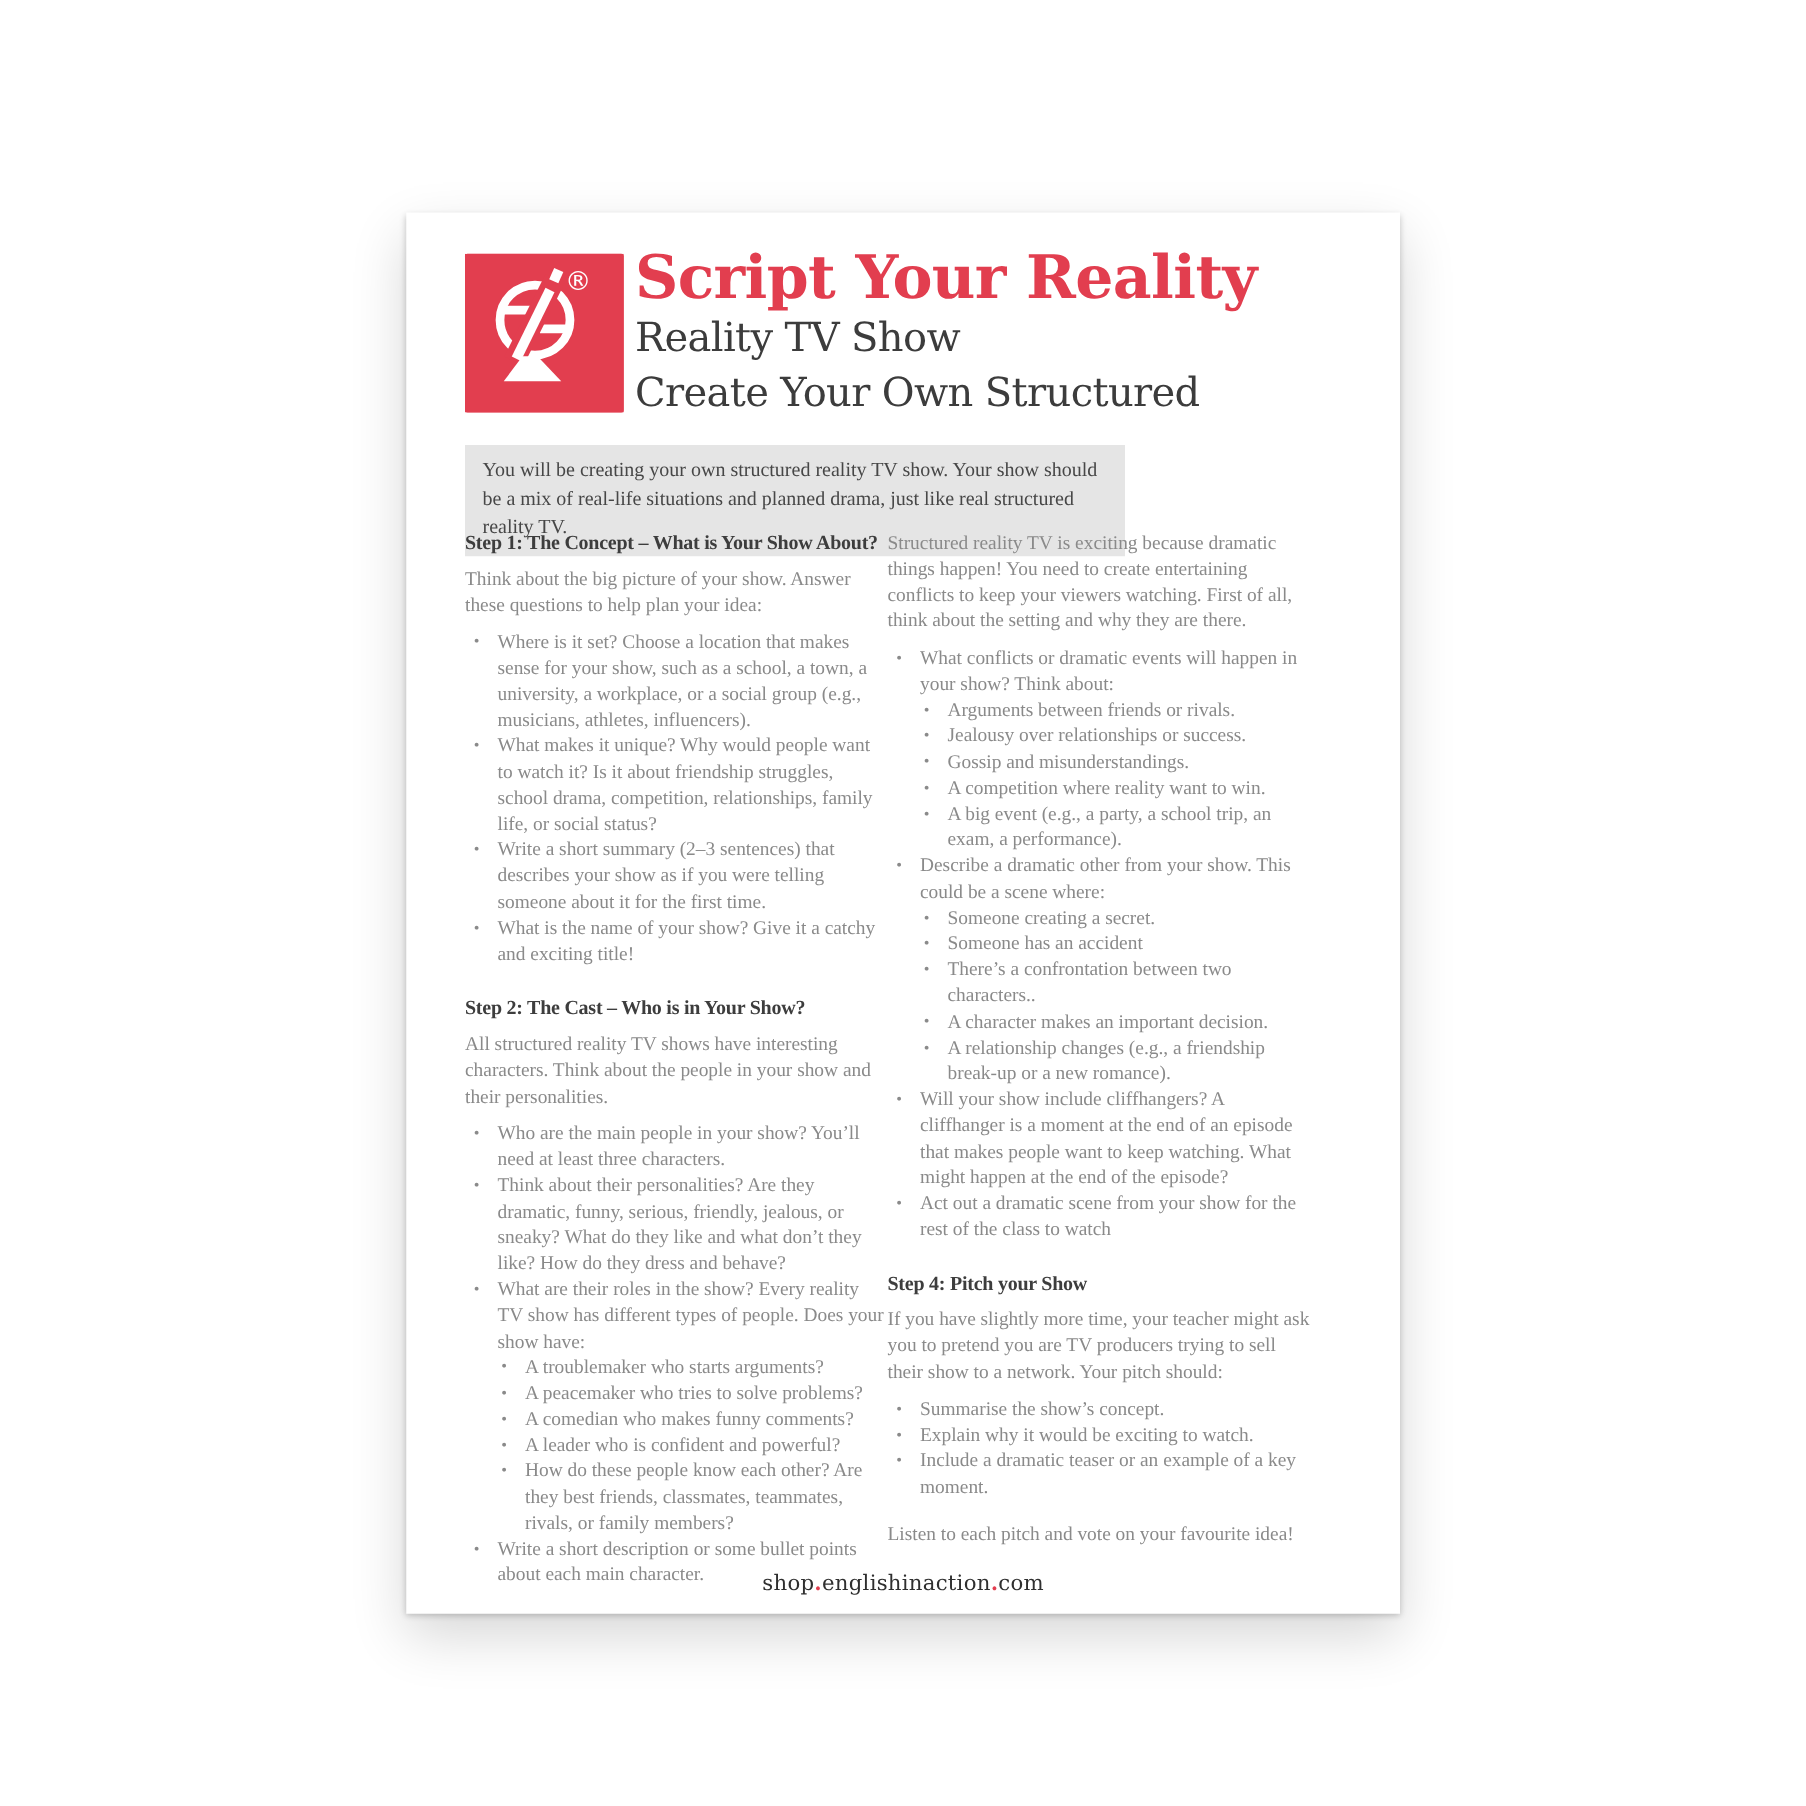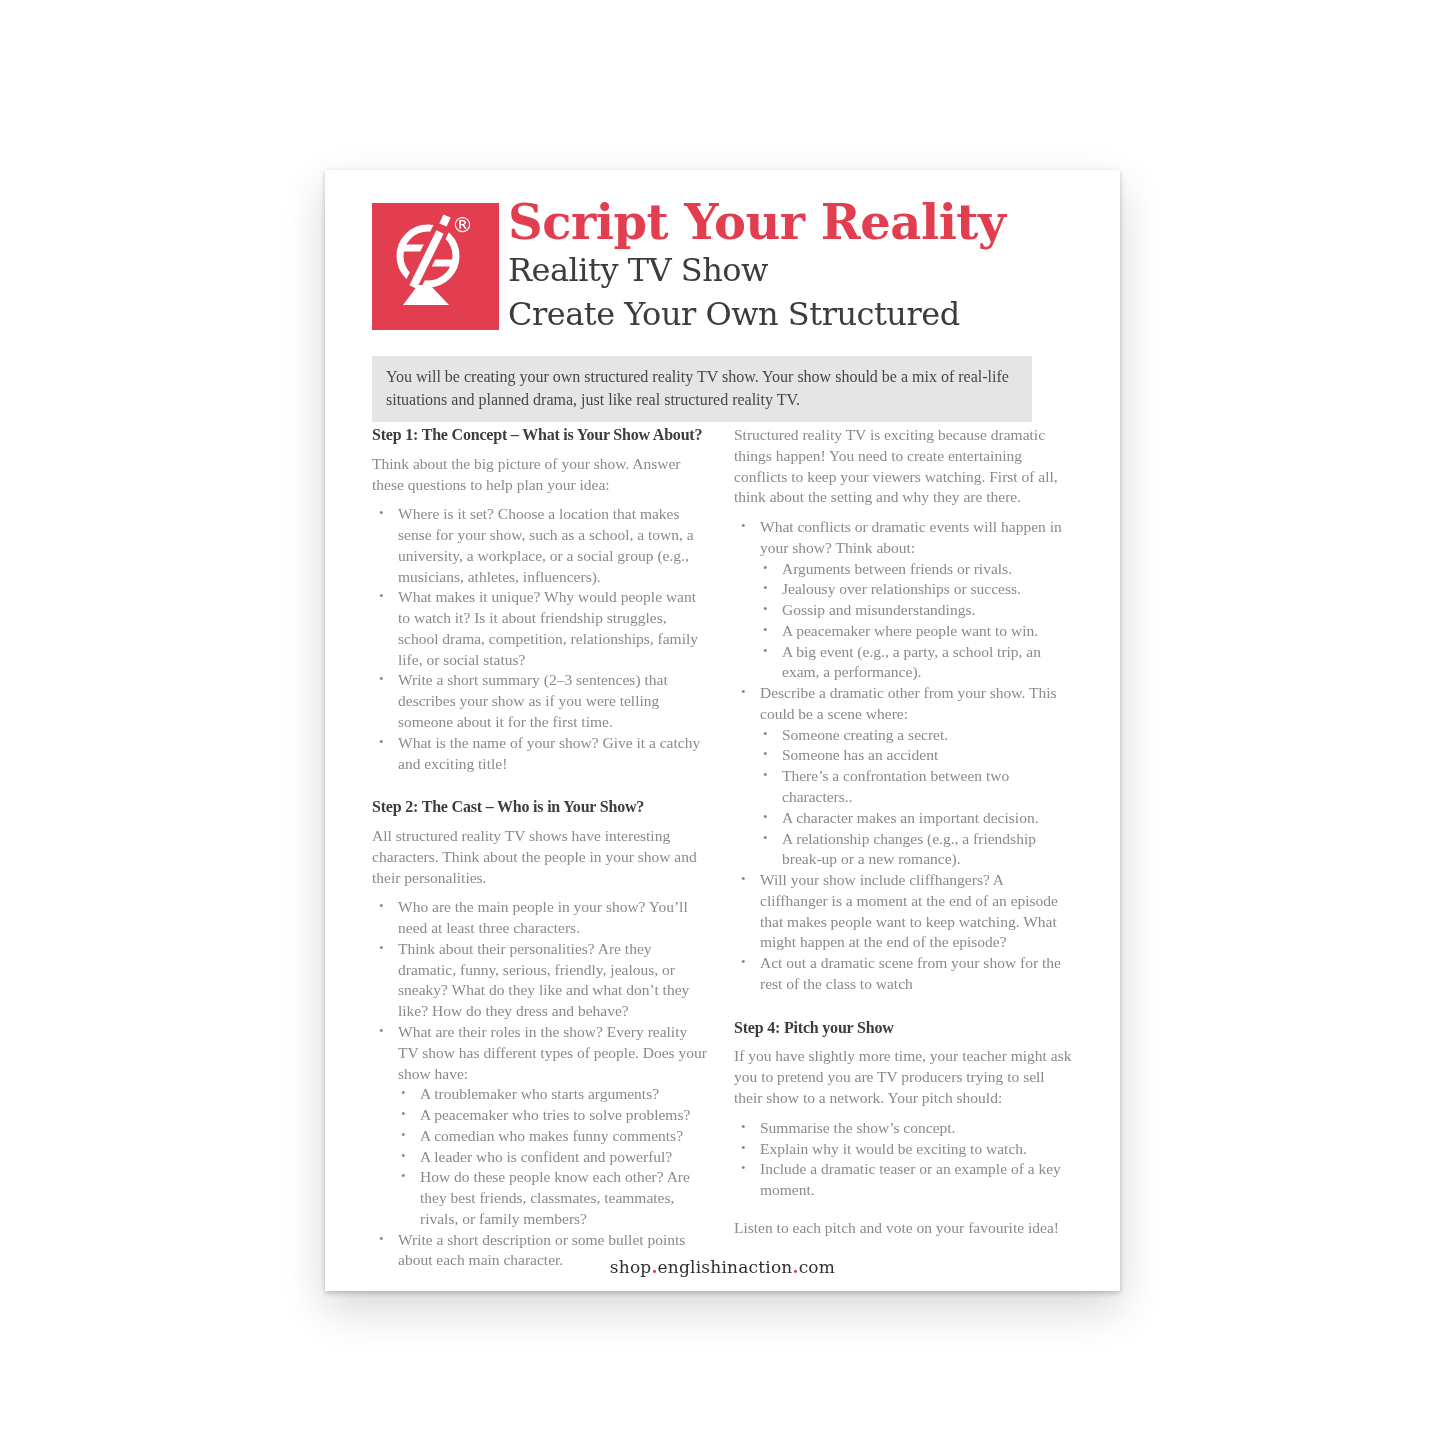--- a/index.html
+++ b/index.html
@@ -40,29 +40,29 @@
     font-size:48px;line-height:1.08;letter-spacing:-0.5px;
     color:var(--accent-red);white-space:nowrap;
   }
   .subtitle{
     font-family:"DejaVu Serif", serif;font-weight:normal;
     font-size:32px;line-height:1.37;letter-spacing:-0.5px;
     color:var(--subtitle);
   }
   
   .intro-box{
-    position:absolute;left:47px;top:186px;width:660px;
+    position:absolute;left:47px;top:186px;width:528px;
     background:var(--intro-bg);
     padding:10px 14px 11px 14px;
     font-size:16px;line-height:1.42;color:var(--intro-text);
   }
   
   .columns{
     position:absolute;left:47px;top:255px;width:700px;
-    display:flex;gap:24px;
+    display:flex;
   }
   .column{width:338px;flex:0 0 338px;}
   .section{margin-bottom:23px;}
   .section-heading{
     font-family:"Liberation Serif", serif;font-weight:bold;
     font-size:16px;line-height:1.3;letter-spacing:-0.2px;
     color:var(--heading);margin-bottom:8px;
   }
   .para{
     font-size:15.5px;line-height:1.34;color:var(--body-text);
@@ -147,21 +147,21 @@
         </section>
       </div>
       <div class="column">
         <section class="section">
           <p class="para">Structured reality TV is exciting because dramatic things happen! You need to create entertaining conflicts to keep your viewers watching. First of all, think about the setting and why they are there.</p>
           <ul class="blist lvl1">
             <li><span class="marker">•</span><span class="btext">What conflicts or dramatic events will happen in your show? Think about:</span><ul class="blist lvl2">
                 <li><span class="marker">•</span><span class="btext">Arguments between friends or rivals.</span></li>
                 <li><span class="marker">•</span><span class="btext">Jealousy over relationships or success.</span></li>
                 <li><span class="marker">•</span><span class="btext">Gossip and misunderstandings.</span></li>
-                <li><span class="marker">•</span><span class="btext">A peacemaker where people want to win.</span></li>
+                <li><span class="marker">•</span><span class="btext">A competition where reality want to win.</span></li>
                 <li><span class="marker">•</span><span class="btext">A big event (e.g., a party, a school trip, an exam, a performance).</span></li>
               </ul></li>
             <li><span class="marker">•</span><span class="btext">Describe a dramatic other from your show. This could be a scene where:</span><ul class="blist lvl2">
                 <li><span class="marker">•</span><span class="btext">Someone creating a secret.</span></li>
                 <li><span class="marker">•</span><span class="btext">Someone has an accident</span></li>
                 <li><span class="marker">•</span><span class="btext">There’s a confrontation between two characters..</span></li>
                 <li><span class="marker">•</span><span class="btext">A character makes an important decision.</span></li>
                 <li><span class="marker">•</span><span class="btext">A relationship changes (e.g., a friendship break-up or a new romance).</span></li>
               </ul></li>
             <li><span class="marker">•</span><span class="btext">Will your show include cliffhangers? A cliffhanger is a moment at the end of an episode that makes people want to keep watching. What might happen at the end of the episode?</span></li>

